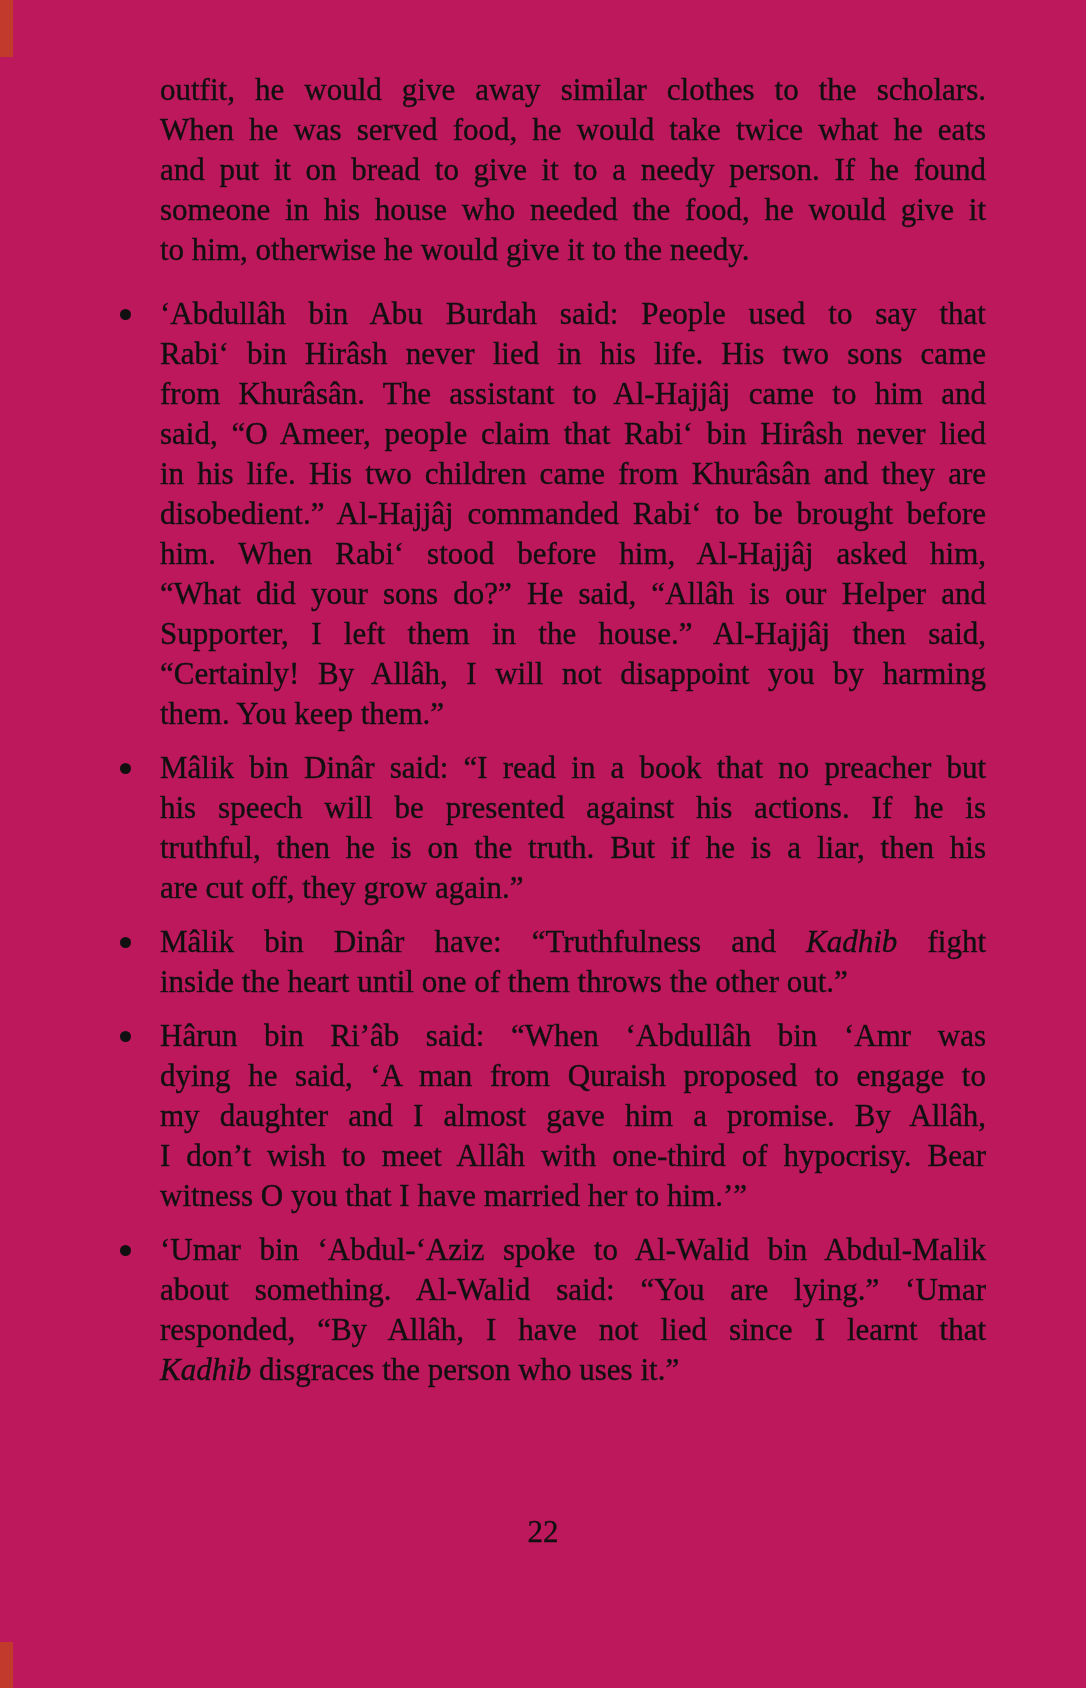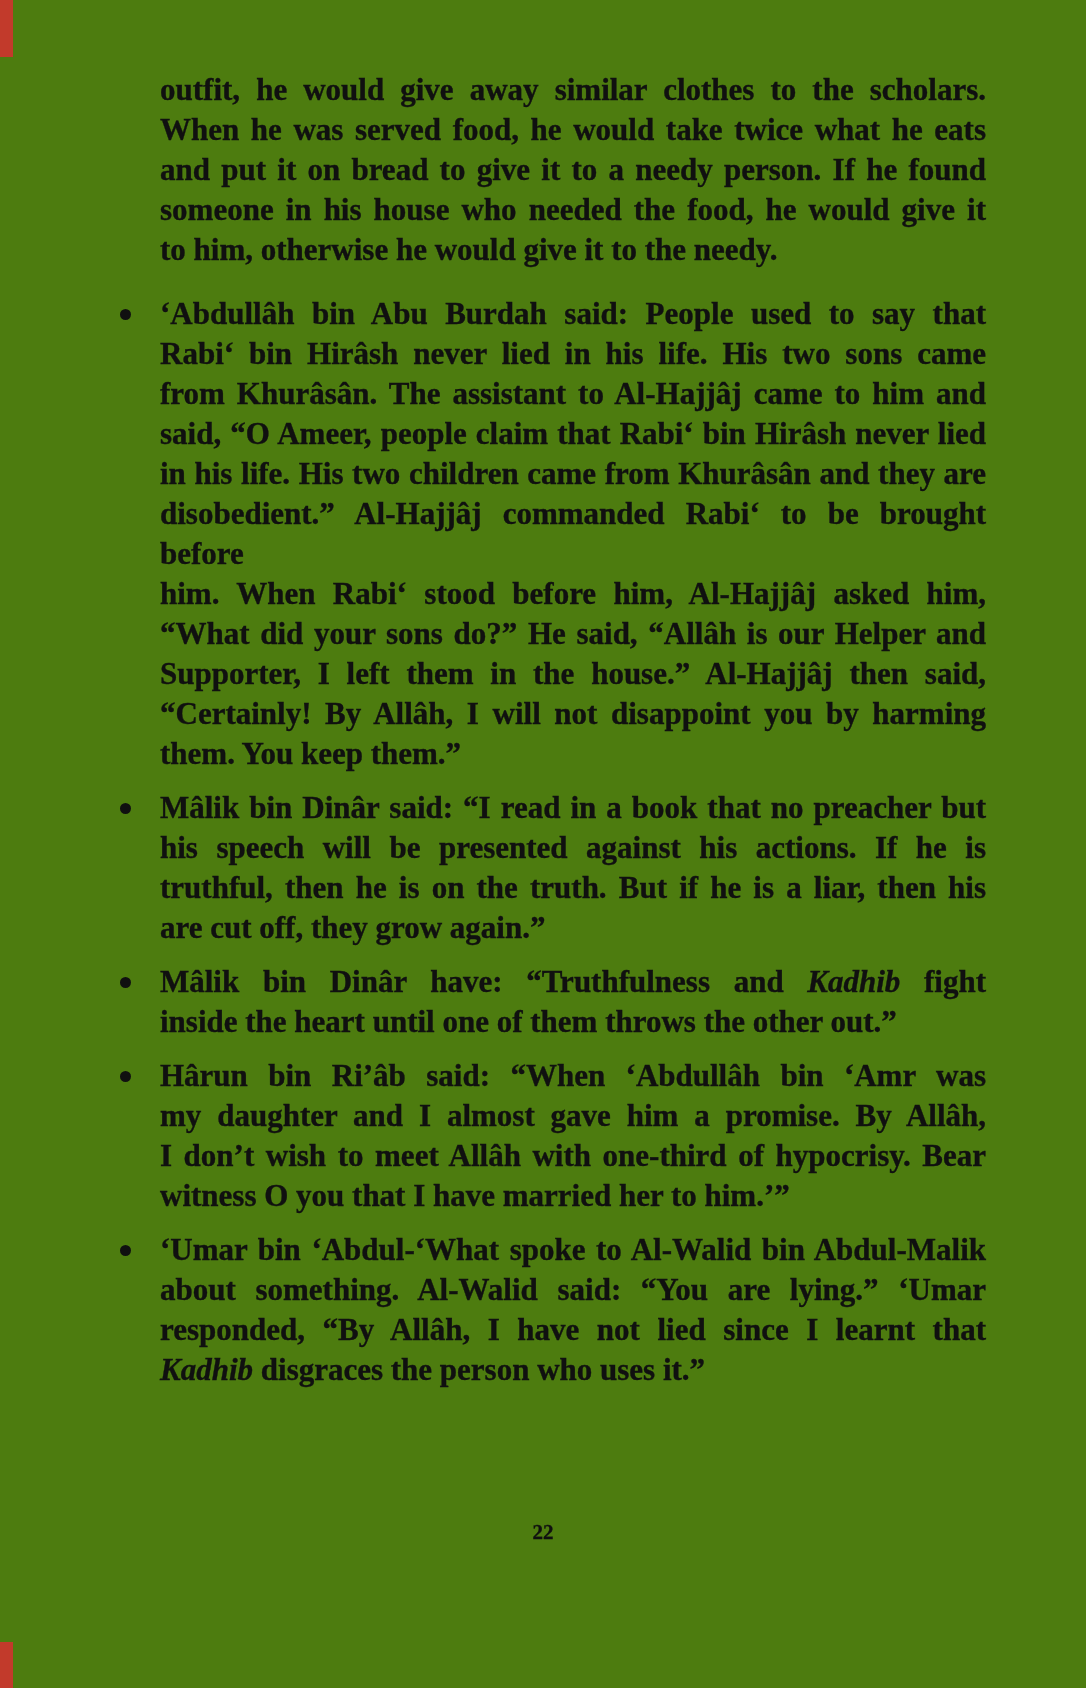--- a/index.html
+++ b/index.html
@@ -24,30 +24,30 @@
   .it { font-style: italic; }
   .para.intro { margin-bottom: 24px; }
   .bullet-item { position: relative; margin-bottom: 14px; }
   .bullet-dot {
     position: absolute; left: -40px; top: 15px;
     width: 11px; height: 11px; border-radius: 50%;
     background: currentColor;
   }
   .page-number {
     position: absolute; top: 1512px; left: 0; width: 100%;
-    text-align: center; font-size: 21px; line-height: 40px;
+    text-align: center; font-size: 31px; line-height: 40px;
   }
   .scan-mark { position: absolute; left: 0; width: 13px; }
   .scan-mark.top { top: 0; height: 57px; }
   .scan-mark.bottom { bottom: 0; height: 46px; }
 </style>
 </head>
 <body>
 
-<div class="page" style="background: #4d7c0f; color: rgb(16, 16, 16); font-weight: bold;">
+<div class="page" style="background: #be185d; color: rgb(16, 16, 16);">
   <div class="scan-mark top" style="background: rgb(194, 58, 43);"></div>
   <div class="scan-mark bottom" style="background: rgb(194, 58, 43);"></div>
   <div class="content">
     <div class="para intro">
         <div class="tline"><span>outfit, he would give away similar clothes to the scholars.</span></div>
         <div class="tline"><span>When he was served food, he would take twice what he eats</span></div>
         <div class="tline"><span>and put it on bread to give it to a needy person. If he found</span></div>
         <div class="tline"><span>someone in his house who needed the food, he would give it</span></div>
         <div class="tline lastline"><span>to him, otherwise he would give it to the needy.</span></div>
       </div>
@@ -81,29 +81,30 @@
           <span class="bullet-dot"></span>
           <div class="bullet-body">
             <div class="tline"><span>Mâlik bin Dinâr have: “Truthfulness and </span><span class="it">Kadhib</span><span> fight</span></div>
             <div class="tline lastline"><span>inside the heart until one of them throws the other out.”</span></div>
           </div>
         </div>
         <div class="bullet-item">
           <span class="bullet-dot"></span>
           <div class="bullet-body">
             <div class="tline"><span>Hârun bin Ri’âb said: “When ‘Abdullâh bin ‘Amr was</span></div>
+            <div class="tline"><span>dying he said, ‘A man from Quraish proposed to engage to</span></div>
             <div class="tline"><span>my daughter and I almost gave him a promise. By Allâh,</span></div>
             <div class="tline"><span>I don’t wish to meet Allâh with one-third of hypocrisy. Bear</span></div>
             <div class="tline lastline"><span>witness O you that I have married her to him.’”</span></div>
           </div>
         </div>
         <div class="bullet-item">
           <span class="bullet-dot"></span>
           <div class="bullet-body">
-            <div class="tline"><span>‘Umar bin ‘Abdul-‘What spoke to Al-Walid bin Abdul-Malik</span></div>
+            <div class="tline"><span>‘Umar bin ‘Abdul-‘Aziz spoke to Al-Walid bin Abdul-Malik</span></div>
             <div class="tline"><span>about something. Al-Walid said: “You are lying.” ‘Umar</span></div>
             <div class="tline"><span>responded, “By Allâh, I have not lied since I learnt that</span></div>
             <div class="tline lastline"><span class="it">Kadhib</span><span> disgraces the person who uses it.”</span></div>
           </div>
         </div>
       </div>
   </div>
   <div class="page-number">22</div>
 </div>
 

